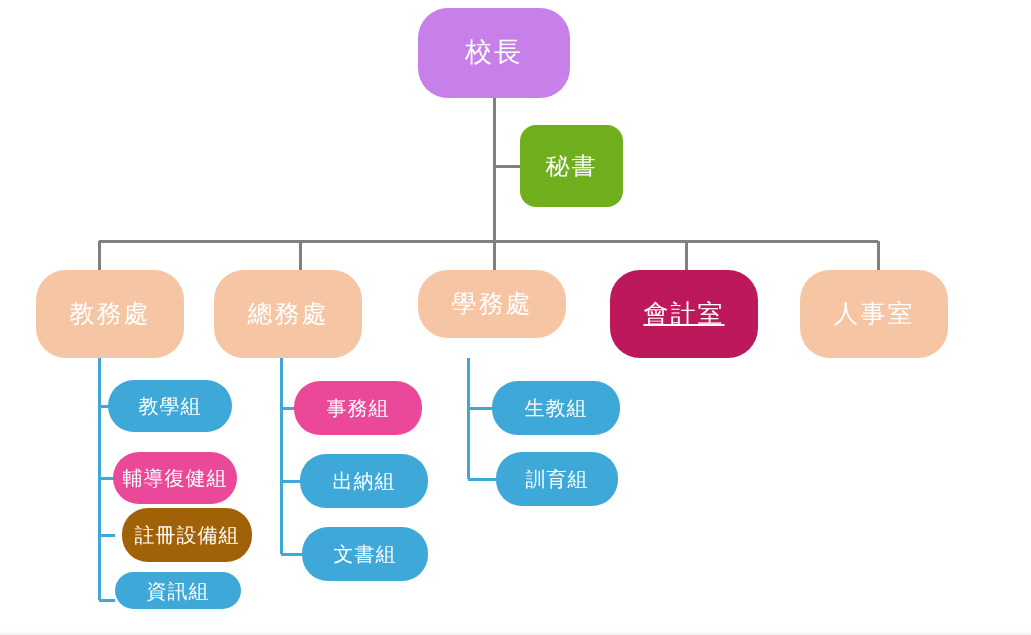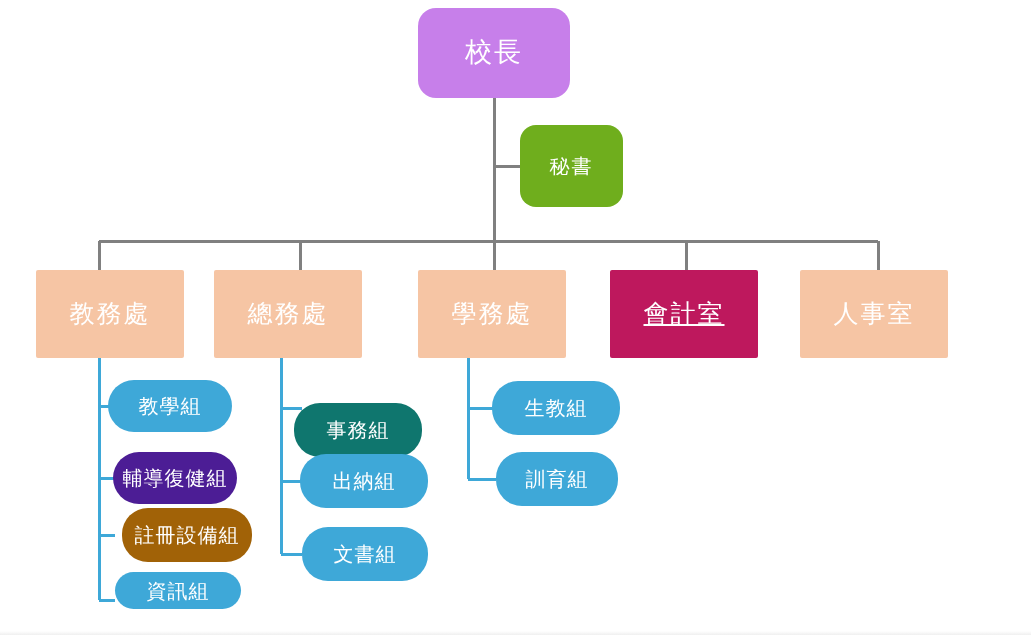--- a/index.html
+++ b/index.html
@@ -27,31 +27,31 @@
     display: flex;
     align-items: center;
     justify-content: center;
     color: #ffffff;
     text-align: center;
     line-height: 1.1;
     white-space: nowrap;
     user-select: none;
   }
   .node-root {
-    border-radius: 18px;
+    border-radius: 30px;
     font-size: 27px;
     letter-spacing: 2px;
   }
   .node-staff {
     border-radius: 16px;
-    font-size: 20px;
+    font-size: 24px;
     letter-spacing: 2px;
   }
   .node-dept {
-    border-radius: 2px;
+    border-radius: 30px;
     font-size: 25px;
     letter-spacing: 2px;
   }
   .node-unit {
     border-radius: 26px;
     font-size: 20px;
     letter-spacing: 1px;
     text-align: center;
   }
   .edge-svg {
@@ -105,44 +105,44 @@
     <span>秘書</span>
   </div>
 
   <div id="dept-layer">
       <div class="node node-dept" style="left: 36px; top: 270px; width: 148px; height: 88px; background: rgb(246, 197, 164);">
         <span>教務處</span>
       </div>
       <div class="node node-dept" style="left: 214px; top: 270px; width: 148px; height: 88px; background: rgb(246, 197, 164);">
         <span>總務處</span>
       </div>
-      <div class="node node-dept" style="left: 418px; top: 270px; width: 148px; height: 88px; background: rgb(246, 197, 164);">
+      <div class="node node-dept" style="left: 418px; top: 270px; width: 148px; height: 68px; background: rgb(246, 197, 164);">
         <span>學務處</span>
       </div>
       <div class="node node-dept" style="left: 610px; top: 270px; width: 148px; height: 88px; background: #be185d; text-decoration: underline;">
         <span>會計室</span>
       </div>
       <div class="node node-dept" style="left: 800px; top: 270px; width: 148px; height: 88px; background: rgb(246, 197, 164);">
         <span>人事室</span>
       </div>
     </div>
   <div id="unit-layer">
       <div class="node node-unit" style="left: 108px; top: 380px; width: 124px; height: 52px; background: rgb(62, 168, 216);">
         <span>教學組</span>
       </div>
-      <div class="node node-unit" style="left: 113px; top: 452px; width: 124px; height: 52px; background: #4c1d95; font-family: Liberation Serif, serif;">
+      <div class="node node-unit" style="left: 113px; top: 452px; width: 124px; height: 52px; background: #ec4899; font-family: Liberation Serif, serif;">
         <span>輔導復健組</span>
       </div>
       <div class="node node-unit" style="left: 122px; top: 508px; width: 130px; height: 54px; background: #a16207;">
         <span>註冊設備組</span>
       </div>
       <div class="node node-unit" style="left: 115px; top: 572px; width: 126px; height: 37px; background: rgb(62, 168, 216);">
         <span>資訊組</span>
       </div>
-      <div class="node node-unit" style="left: 294px; top: 381px; width: 128px; height: 54px; background: #0f766e; margin-top: 22px;">
+      <div class="node node-unit" style="left: 294px; top: 381px; width: 128px; height: 54px; background: #ec4899;">
         <span>事務組</span>
       </div>
       <div class="node node-unit" style="left: 300px; top: 454px; width: 128px; height: 54px; background: rgb(62, 168, 216);">
         <span>出納組</span>
       </div>
       <div class="node node-unit" style="left: 302px; top: 527px; width: 126px; height: 54px; background: rgb(62, 168, 216);">
         <span>文書組</span>
       </div>
       <div class="node node-unit" style="left: 492px; top: 381px; width: 128px; height: 54px; background: rgb(62, 168, 216);">
         <span>生教組</span>

